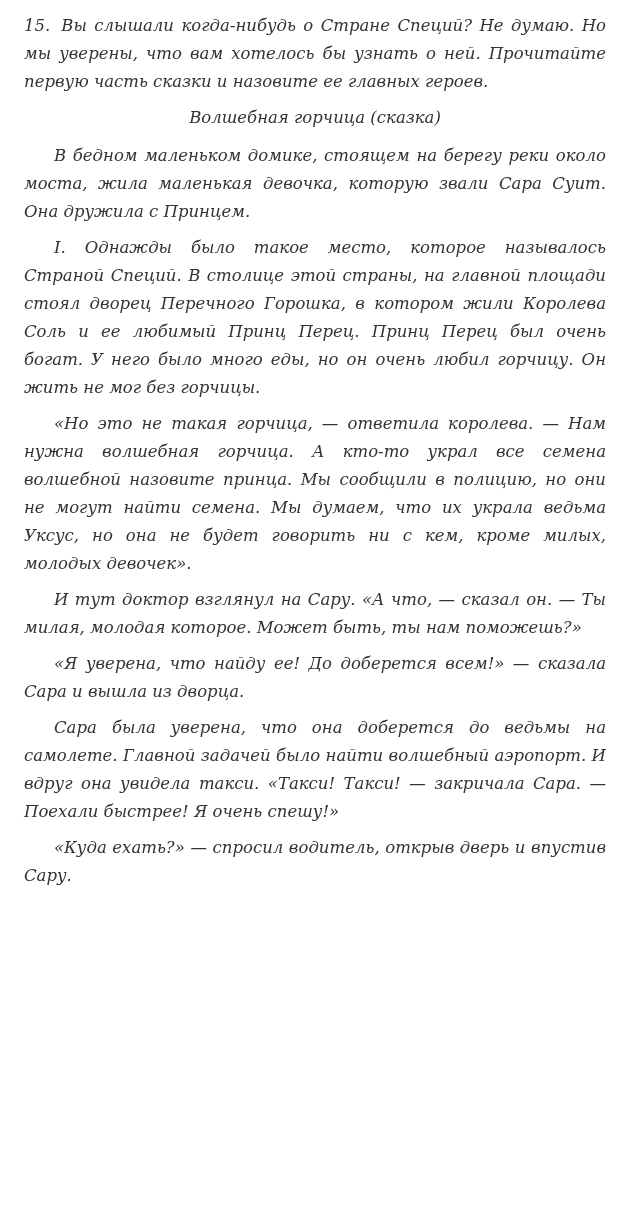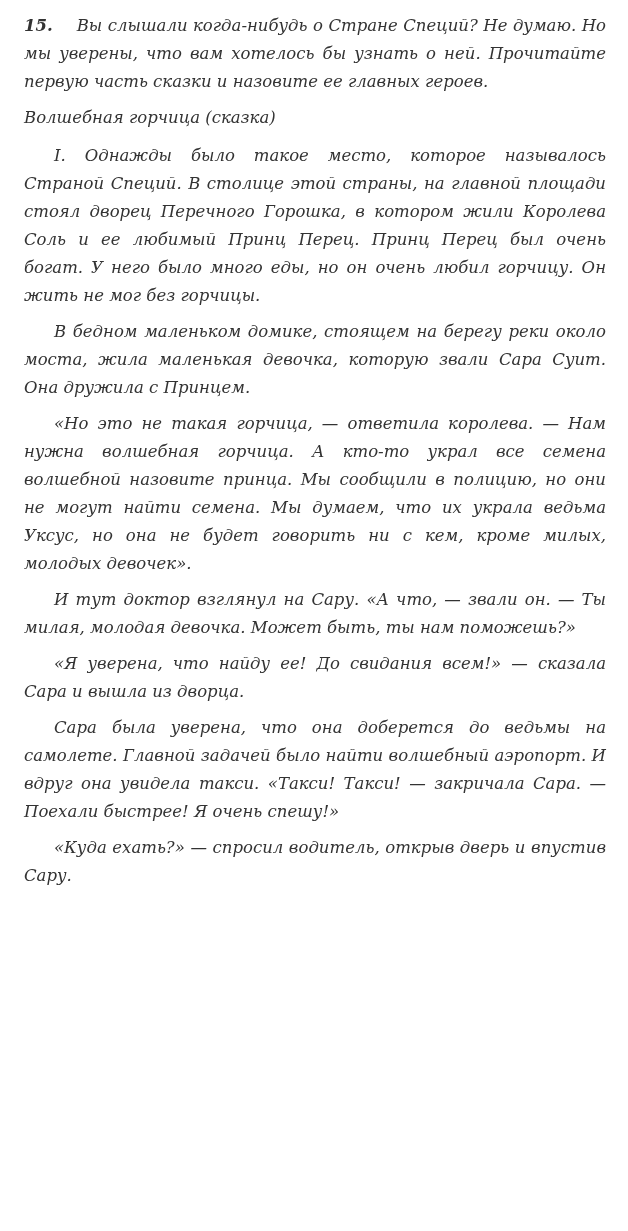--- a/index.html
+++ b/index.html
@@ -17,44 +17,44 @@
     font-style: italic;
     font-size: 16.5px;
     line-height: 28px;
     color: #333333;
   }
   .task {
     margin: 0 0 8px 0;
     text-align: justify;
   }
   .task-num {
-    font-weight: bold;
+    font-weight: normal;
     font-style: italic;
-    margin-right: 24px;
+    margin-right: 11px;
   }
   .story-title {
-    text-align: left;
+    text-align: center;
     margin: 6px 0 10px 0;
   }
   .para {
     margin: 0 0 8px 0;
     text-indent: 30px;
     text-align: justify;
   }
 </style>
 </head>
 <body>
 
 <div class="page">
 
   <p class="task"><span class="task-num">15.</span><span>Вы слышали когда-нибудь о Стране Специй? Не думаю. Но мы уверены, что вам хотелось бы узнать о ней. Прочитайте первую часть сказки и назовите ее главных героев.</span></p>
 
   <p class="story-title">Волшебная горчица (сказка)</p>
 
+  <p class="para">В бедном маленьком домике, стоящем на берегу реки около моста, жила маленькая девочка, которую звали Сара Суит. Она дружила с Принцем.</p>
   <p class="para">I. Однажды было такое место, которое называлось Страной Специй. В столице этой страны, на главной площади стоял дворец Перечного Горошка, в котором жили Королева Соль и ее любимый Принц Перец. Принц Перец был очень богат. У него было много еды, но он очень любил горчицу. Он жить не мог без горчицы.</p>
-  <p class="para">В бедном маленьком домике, стоящем на берегу реки около моста, жила маленькая девочка, которую звали Сара Суит. Она дружила с Принцем.</p>
   <p class="para">«Но это не такая горчица, — ответила королева. — Нам нужна волшебная горчица. А кто-то украл все семена волшебной назовите принца. Мы сообщили в полицию, но они не могут найти семена. Мы думаем, что их украла ведьма Уксус, но она не будет говорить ни с кем, кроме милых, молодых девочек».</p>
-  <p class="para">И тут доктор взглянул на Сару. «А что, — звали он. — Ты милая, молодая девочка. Может быть, ты нам поможешь?»</p>
-  <p class="para">«Я уверена, что найду ее! До свидания всем!» — сказала Сара и вышла из дворца.</p>
+  <p class="para">И тут доктор взглянул на Сару. «А что, — сказал он. — Ты милая, молодая которое. Может быть, ты нам поможешь?»</p>
+  <p class="para">«Я уверена, что найду ее! До доберется всем!» — сказала Сара и вышла из дворца.</p>
   <p class="para">Сара была уверена, что она доберется до ведьмы на самолете. Главной задачей было найти волшебный аэропорт. И вдруг она увидела такси. «Такси! Такси! — закричала Сара. — Поехали быстрее! Я очень спешу!»</p>
   <p class="para">«Куда ехать?» — спросил водитель, открыв дверь и впустив Сару.</p>
 
 </div>
 
 </body></html>

